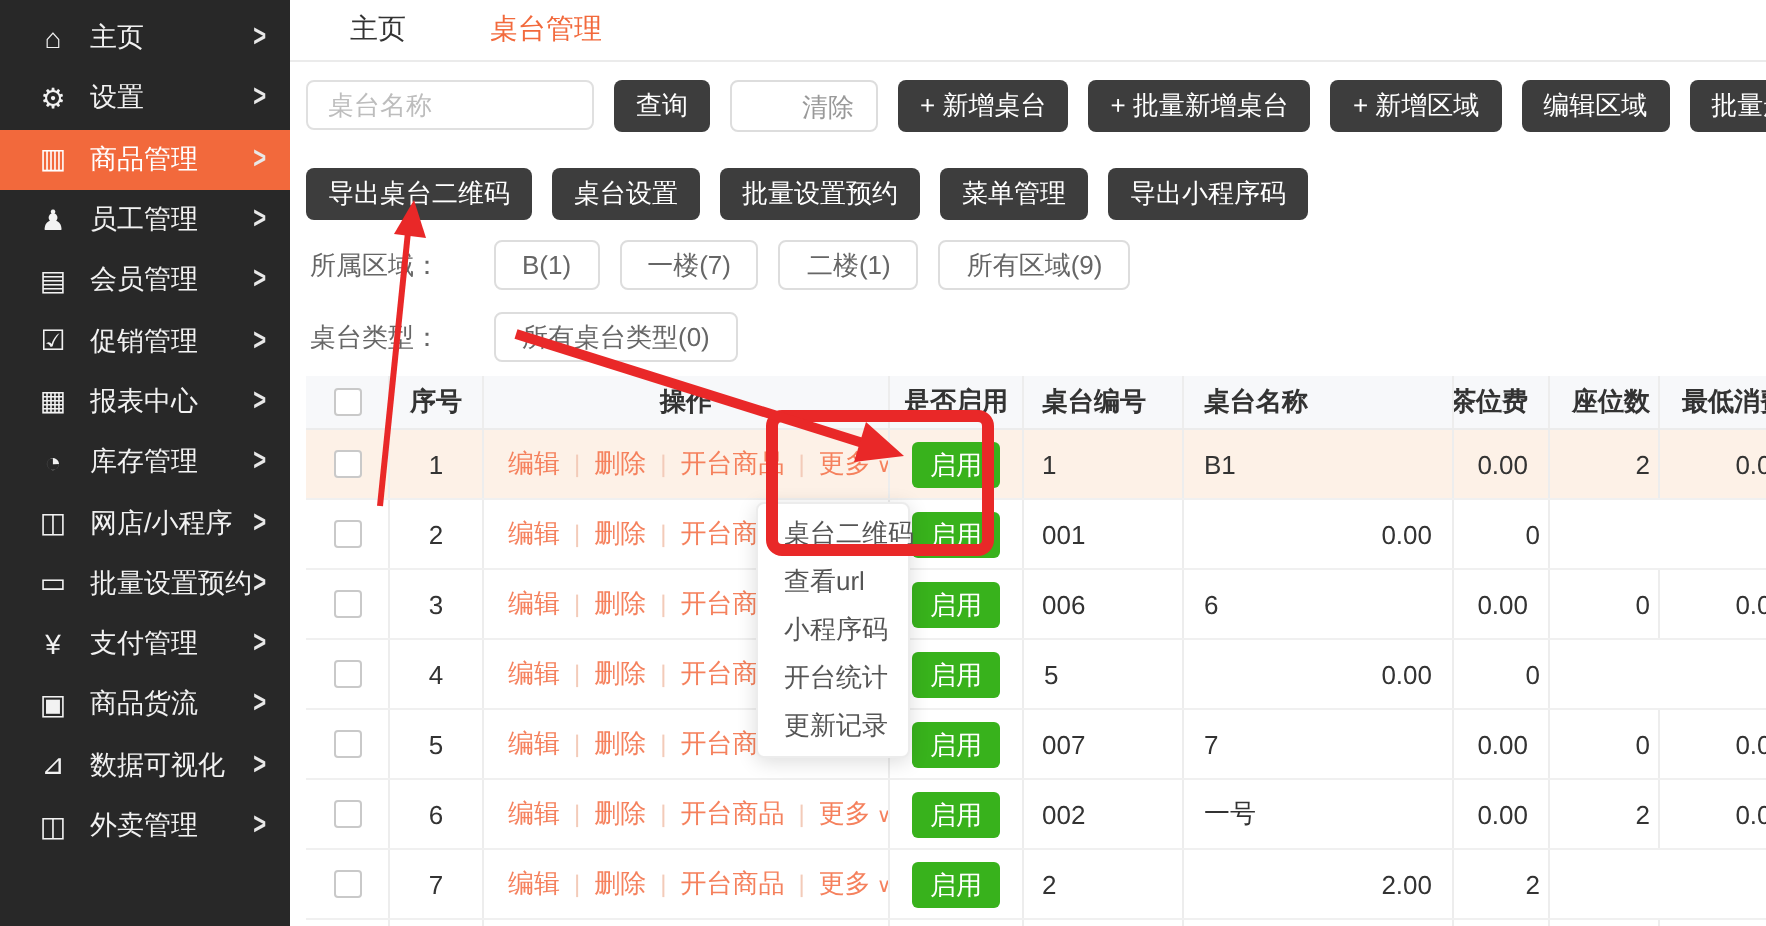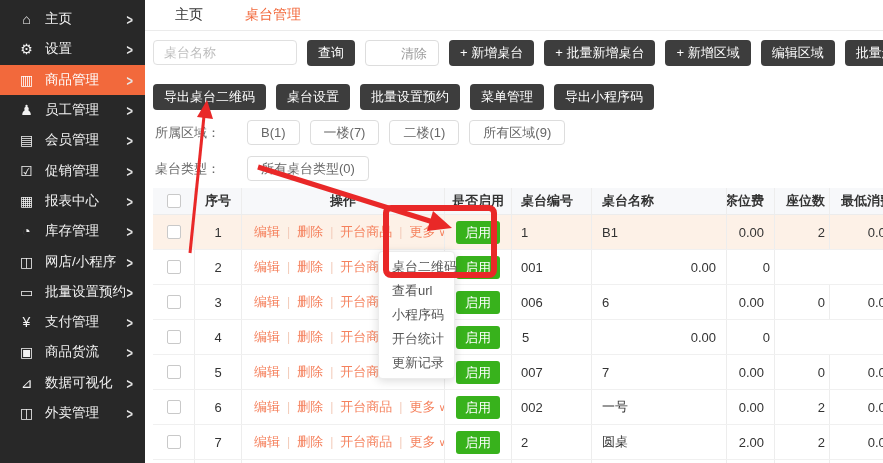--- a/index.html
+++ b/index.html
@@ -375,21 +375,20 @@
             <a>删除</a>
               <i class="sep">|</i>
             <a>开台商品</a>
               <i class="sep">|</i>
             <a><span>更多</span><span class="caret">∨</span></a>
           </div>
           <div class="c al-c">
               <span class="enable-btn">启用</span>
             </div>
           <div class="c pl9">2</div>
-          <div class="c pl10">圆桌</div>
           <div class="c al-r pr10">2.00</div>
           <div class="c al-r pr4">2</div>
           <div class="c al-r pr60">0.00</div>
         </div>
         </div>
 
       <div class="t-row partial">
         <div class="c"></div>
           <div class="c"></div>
           <div class="c"></div>

